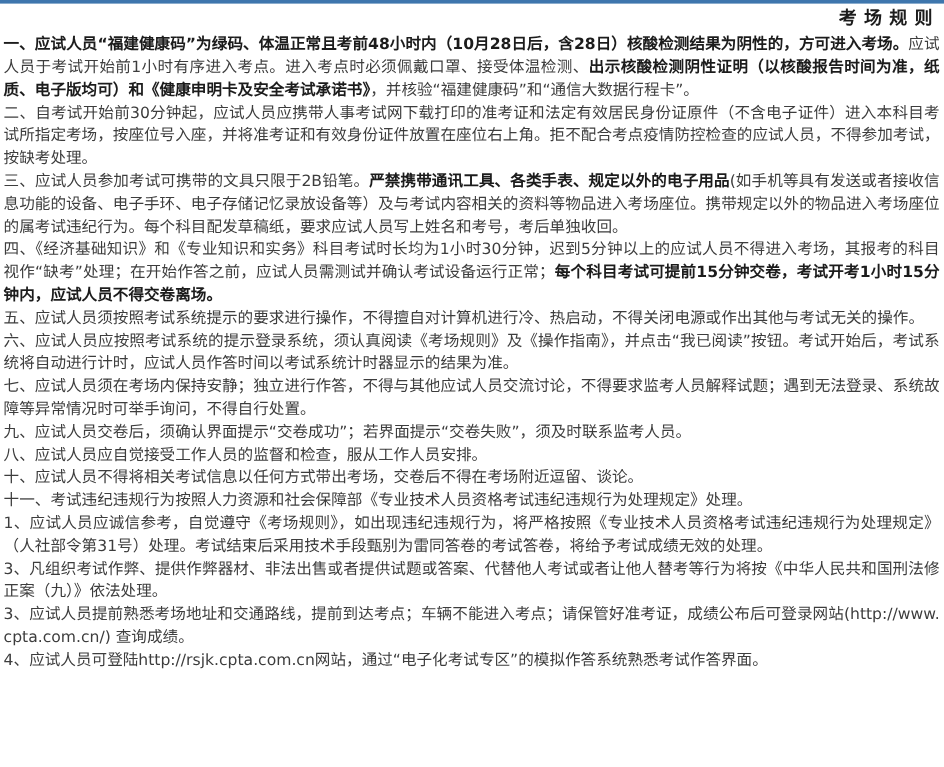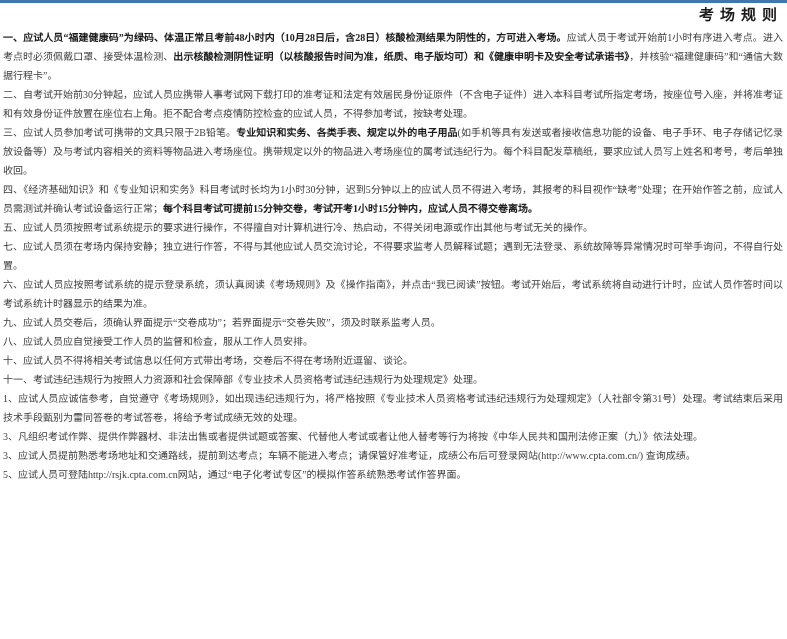--- a/index.html
+++ b/index.html
@@ -24,53 +24,52 @@
     font-weight: bold;
     text-align: right;
     letter-spacing: 6px;
     color: var(--bold-text, #1c1c1c);
   }
   .content {
     padding: 0 4px 0 3px;
   }
   .para {
     margin: 0;
-    font-size: 10px;
+    font-size: 13px;
     line-height: 19px;
     color: var(--text, #3d3d3d);
     text-align: justify;
     word-break: break-all;
-    font-family: Liberation Serif, serif;
   }
   .run { font-weight: normal; }
   .run.b {
     font-weight: bold;
     color: var(--bold-text, #1c1c1c);
   }
 </style>
 </head>
 <body>
 
 <div class="page">
   <div class="top-bar"></div>
   <div class="content">
     <h1 class="title">考场规则</h1>
     <div>
         <p class="para"><span class="run b">一、应试人员“福建健康码”为绿码、体温正常且考前48小时内（10月28日后，含28日）核酸检测结果为阴性的，方可进入考场。</span><span class="run">应试人员于考试开始前1小时有序进入考点。进入考点时必须佩戴口罩、接受体温检测、</span><span class="run b">出示核酸检测阴性证明（以核酸报告时间为准，纸质、电子版均可）和《健康申明卡及安全考试承诺书》</span><span class="run">，并核验“福建健康码”和“通信大数据行程卡”。</span></p>
         <p class="para"><span class="run">二、自考试开始前30分钟起，应试人员应携带人事考试网下载打印的准考证和法定有效居民身份证原件（不含电子证件）进入本科目考试所指定考场，按座位号入座，并将准考证和有效身份证件放置在座位右上角。拒不配合考点疫情防控检查的应试人员，不得参加考试，按缺考处理。</span></p>
-        <p class="para"><span class="run">三、应试人员参加考试可携带的文具只限于2B铅笔。</span><span class="run b">专业知识和实务、各类手表、规定以外的电子用品</span><span class="run">(如手机等具有发送或者接收信息功能的设备、电子手环、电子存储记忆录放设备等）及与考试内容相关的资料等物品进入考场座位。携带规定以外的物品进入考场座位的属考试违纪行为。每个科目配发草稿纸，要求应试人员写上姓名和考号，考后单独收回。</span></p>
+        <p class="para"><span class="run">三、应试人员参加考试可携带的文具只限于2B铅笔。</span><span class="run b">严禁携带通讯工具、各类手表、规定以外的电子用品</span><span class="run">(如手机等具有发送或者接收信息功能的设备、电子手环、电子存储记忆录放设备等）及与考试内容相关的资料等物品进入考场座位。携带规定以外的物品进入考场座位的属考试违纪行为。每个科目配发草稿纸，要求应试人员写上姓名和考号，考后单独收回。</span></p>
         <p class="para"><span class="run">四、《经济基础知识》和《专业知识和实务》科目考试时长均为1小时30分钟，迟到5分钟以上的应试人员不得进入考场，其报考的科目视作“缺考”处理；在开始作答之前，应试人员需测试并确认考试设备运行正常；</span><span class="run b">每个科目考试可提前15分钟交卷，考试开考1小时15分钟内，应试人员不得交卷离场。</span></p>
         <p class="para"><span class="run">五、应试人员须按照考试系统提示的要求进行操作，不得擅自对计算机进行冷、热启动，不得关闭电源或作出其他与考试无关的操作。</span></p>
+        <p class="para"><span class="run">六、应试人员应按照考试系统的提示登录系统，须认真阅读《考场规则》及《操作指南》，并点击“我已阅读”按钮。考试开始后，考试系统将自动进行计时，应试人员作答时间以考试系统计时器显示的结果为准。</span></p>
         <p class="para"><span class="run">七、应试人员须在考场内保持安静；独立进行作答，不得与其他应试人员交流讨论，不得要求监考人员解释试题；遇到无法登录、系统故障等异常情况时可举手询问，不得自行处置。</span></p>
-        <p class="para"><span class="run">六、应试人员应按照考试系统的提示登录系统，须认真阅读《考场规则》及《操作指南》，并点击“我已阅读”按钮。考试开始后，考试系统将自动进行计时，应试人员作答时间以考试系统计时器显示的结果为准。</span></p>
         <p class="para"><span class="run">九、应试人员交卷后，须确认界面提示“交卷成功”；若界面提示“交卷失败”，须及时联系监考人员。</span></p>
         <p class="para"><span class="run">八、应试人员应自觉接受工作人员的监督和检查，服从工作人员安排。</span></p>
         <p class="para"><span class="run">十、应试人员不得将相关考试信息以任何方式带出考场，交卷后不得在考场附近逗留、谈论。</span></p>
         <p class="para"><span class="run">十一、考试违纪违规行为按照人力资源和社会保障部《专业技术人员资格考试违纪违规行为处理规定》处理。</span></p>
       </div>
     <div>
         <p class="para"><span class="run">1、应试人员应诚信参考，自觉遵守《考场规则》，如出现违纪违规行为，将严格按照《专业技术人员资格考试违纪违规行为处理规定》（人社部令第31号）处理。考试结束后采用技术手段甄别为雷同答卷的考试答卷，将给予考试成绩无效的处理。</span></p>
         <p class="para"><span class="run">3、凡组织考试作弊、提供作弊器材、非法出售或者提供试题或答案、代替他人考试或者让他人替考等行为将按《中华人民共和国刑法修正案（九）》依法处理。</span></p>
         <p class="para"><span class="run">3、应试人员提前熟悉考场地址和交通路线，提前到达考点；车辆不能进入考点；请保管好准考证，成绩公布后可登录网站(http://www.cpta.com.cn/) 查询成绩。</span></p>
-        <p class="para"><span class="run">5、应试人员可登陆http://rsjk.cpta.com.cn网站，通过“电子化考试专区”的模拟作答系统熟悉考试作答界面。</span></p>
+        <p class="para"><span class="run">4、应试人员可登陆http://rsjk.cpta.com.cn网站，通过“电子化考试专区”的模拟作答系统熟悉考试作答界面。</span></p>
       </div>
   </div>
 </div>
 
 </body></html>

